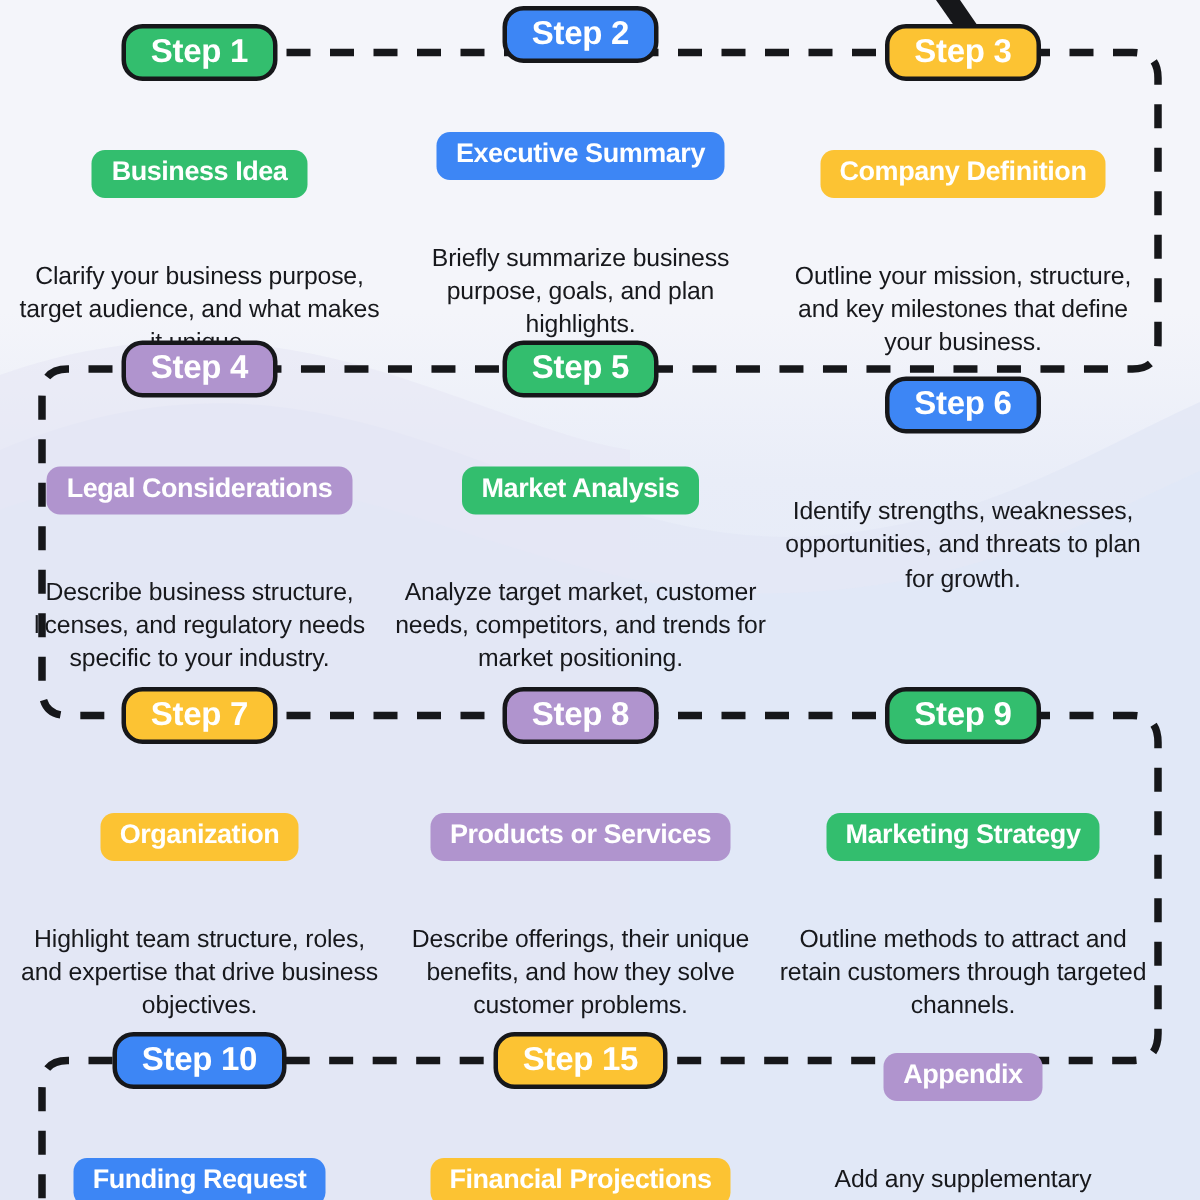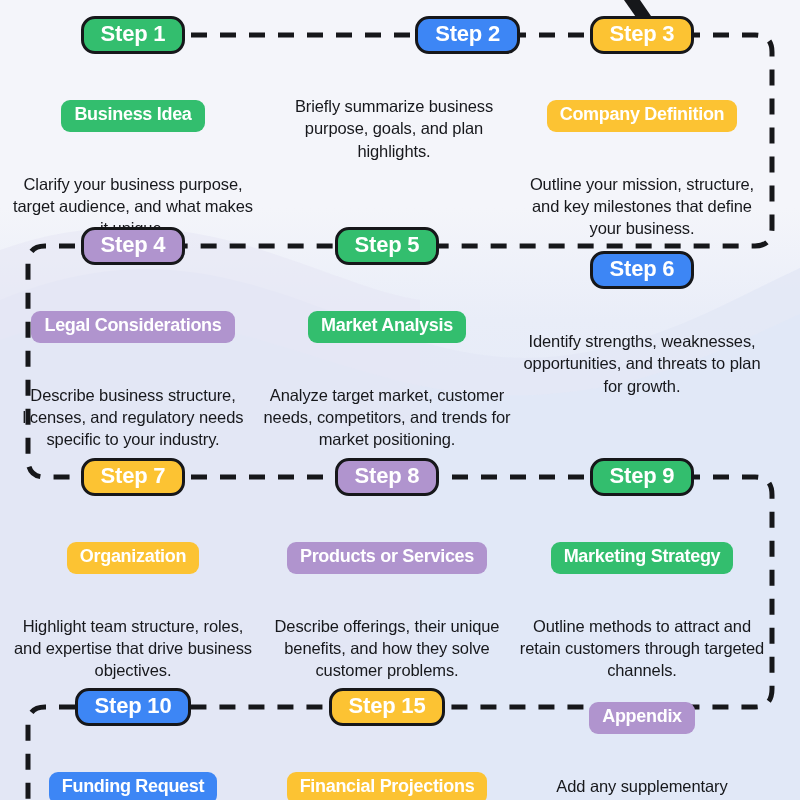--- a/index.html
+++ b/index.html
@@ -140,22 +140,23 @@
   </svg>
 
   <div class="grid">
 
     <div class="step-cell" style="left:0px;  top:16px;">
       <div class="step-pill c-green">Step 1</div>
       <div class="title-pill c-green">Business Idea</div>
       <div class="step-desc">Clarify your business purpose, target audience, and what makes it unique.</div>
     </div>
 
-    <div class="step-cell" style="left:254px; top:16px;align-items:flex-end;">
+    <div class="step-cell" style="left:254px; top:4px;">
       <div class="step-pill c-blue">Step 2</div>
+      <div class="title-pill c-blue">Executive Summary</div>
       <div class="step-desc">Briefly summarize business purpose, goals, and plan highlights.</div>
     </div>
 
     <div class="step-cell" style="left:509px; top:16px;">
       <div class="step-pill c-yellow">Step 3</div>
       <div class="title-pill c-yellow">Company Definition</div>
       <div class="step-desc">Outline your mission, structure, and key milestones that define your business.</div>
     </div>
 
     <div class="step-cell" style="left:0px;  top:227px;">

